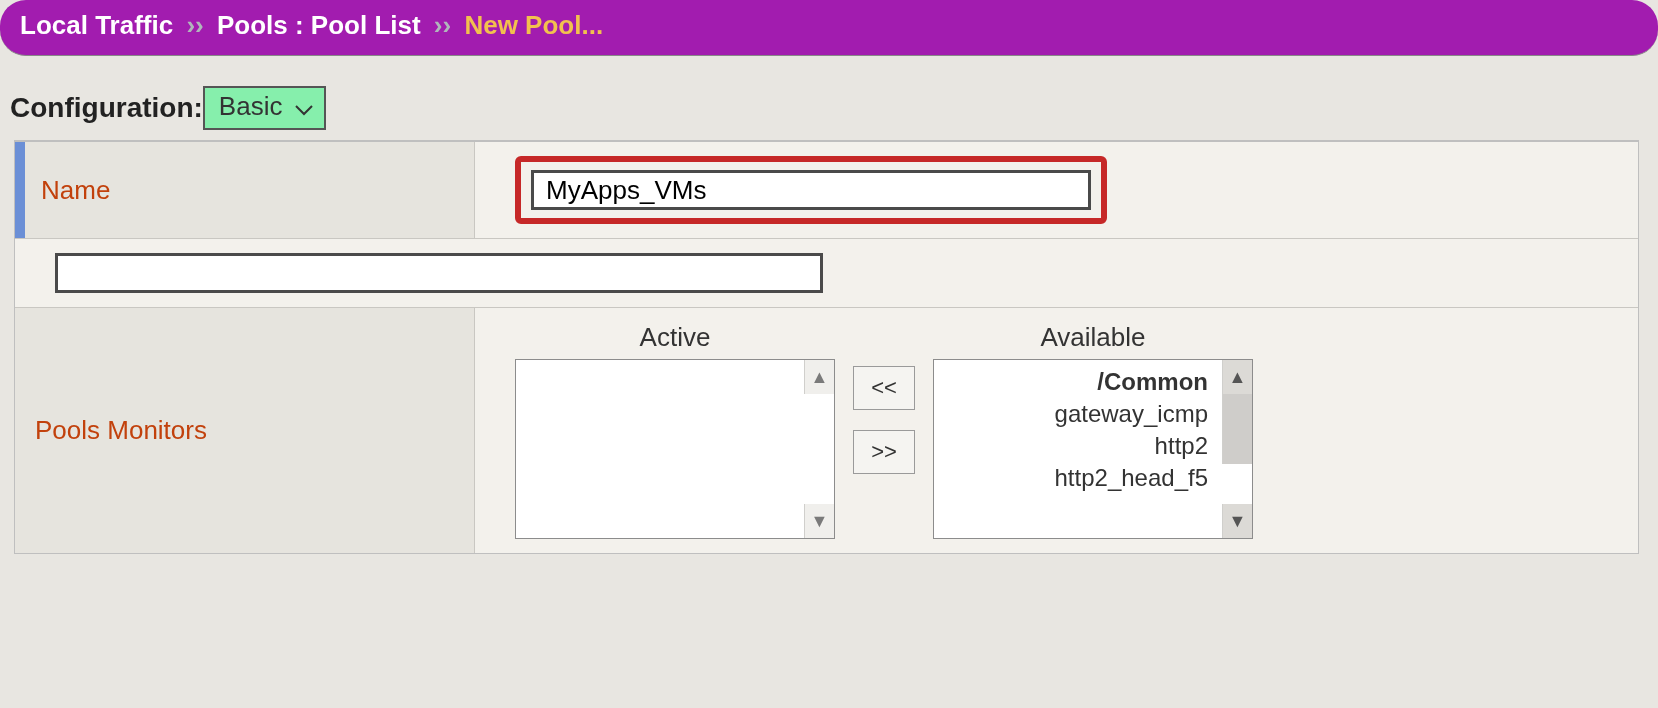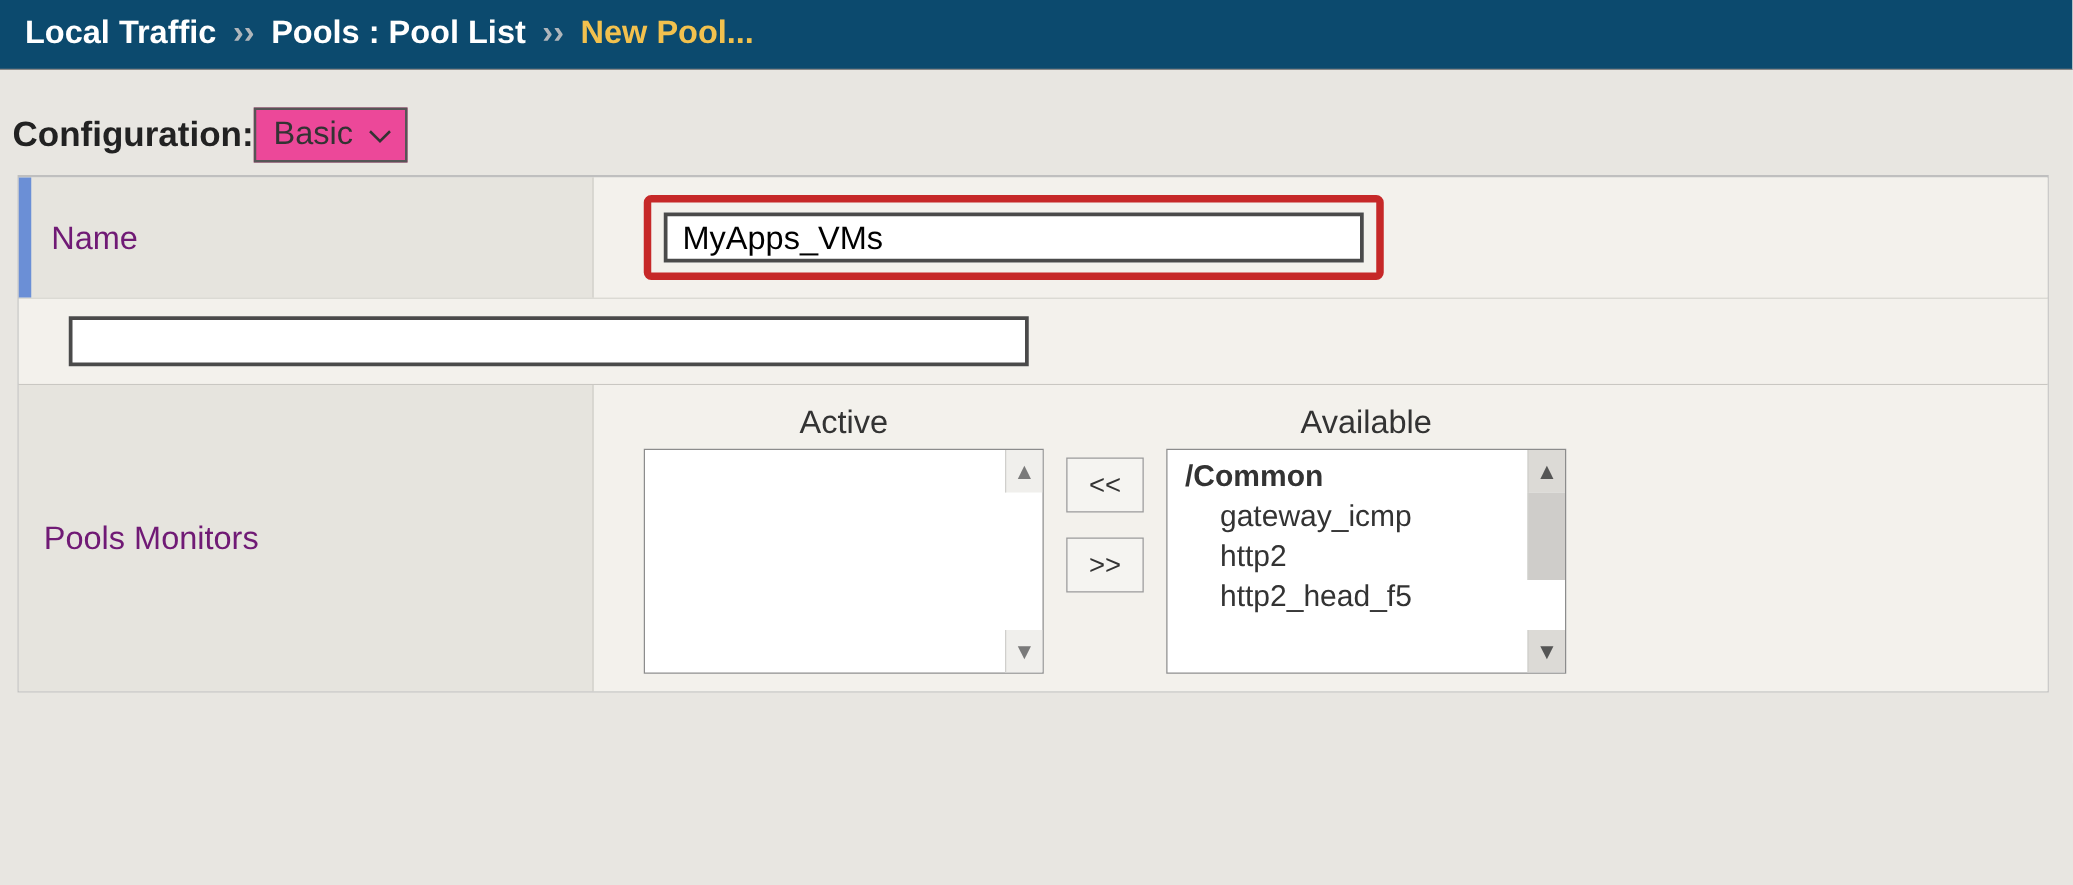--- a/index.html
+++ b/index.html
@@ -10,47 +10,48 @@
     background: #e8e6e1;
     color: #333;
   }
   .page {
     width: 1658px;
     height: 708px;
     position: relative;
     background: #e8e6e1;
   }
   .breadcrumb {
-    background: #0c4a6e;
+    background: #a21caf;
     color: #fff;
     font-size: 26px;
     font-weight: bold;
     padding: 10px 20px 14px 20px;
     border-bottom: 1px solid #888;
+    border-radius: 26px;
   }
   .breadcrumb .sep {
     color: #b0b6bb;
     padding: 0 6px;
   }
   .breadcrumb .current {
     color: #f2c14e;
   }
   .config-row {
     display: flex;
     align-items: center;
     padding: 30px 10px 10px 10px;
   }
   .config-label {
     font-size: 28px;
     font-weight: bold;
     color: #222;
   }
   .select-wrap {
     position: relative;
-    background: #ec4899;
+    background: #86efac;
     border: 2px solid #555;
     height: 44px;
     display: flex;
     align-items: center;
     padding: 0 42px 4px 14px;
     font-size: 26px;
     cursor: pointer;
   }
   .select-wrap .chev {
     position: absolute;
@@ -70,21 +71,21 @@
   }
   .form-row {
     display: flex;
     border-bottom: 1px solid #c9c7c2;
   }
   .form-row:last-child { border-bottom: none; }
   .row-label {
     width: 460px;
     padding: 22px 20px;
     font-size: 26px;
-    color: #701a75;
+    color: #c2410c;
     background: #e6e4de;
     border-right: 1px solid #c9c7c2;
     display: flex;
     align-items: center;
   }
   .row-label.hl {
     border-left: 10px solid #6b8fd6;
     padding-left: 16px;
   }
   .row-field {
@@ -107,21 +108,21 @@
     border: 6px solid #c62828;
     border-radius: 6px;
     padding: 8px 10px;
     display: inline-block;
   }
   .hm-wrap {
     display: flex;
     align-items: flex-start;
     gap: 18px;
   }
-  .list-col { display: flex; flex-direction: column; align-items: center; }
+  .list-col { display: flex; flex-direction: column; align-items: center; text-align: right; }
   .list-header {
     font-size: 26px;
     color: #333;
     margin-bottom: 6px;
   }
   .listbox {
     width: 320px;
     height: 180px;
     border: 1px solid #8c8c8c;
     background: #fff;

